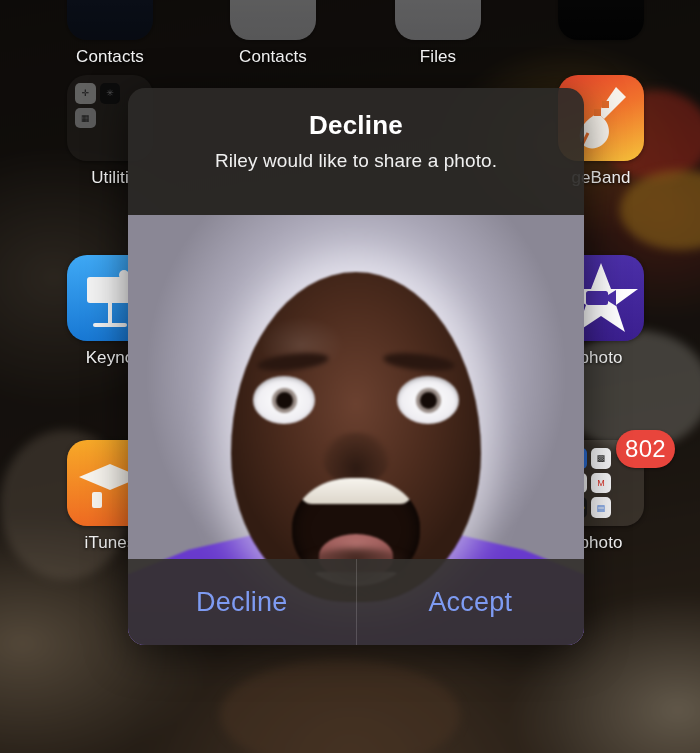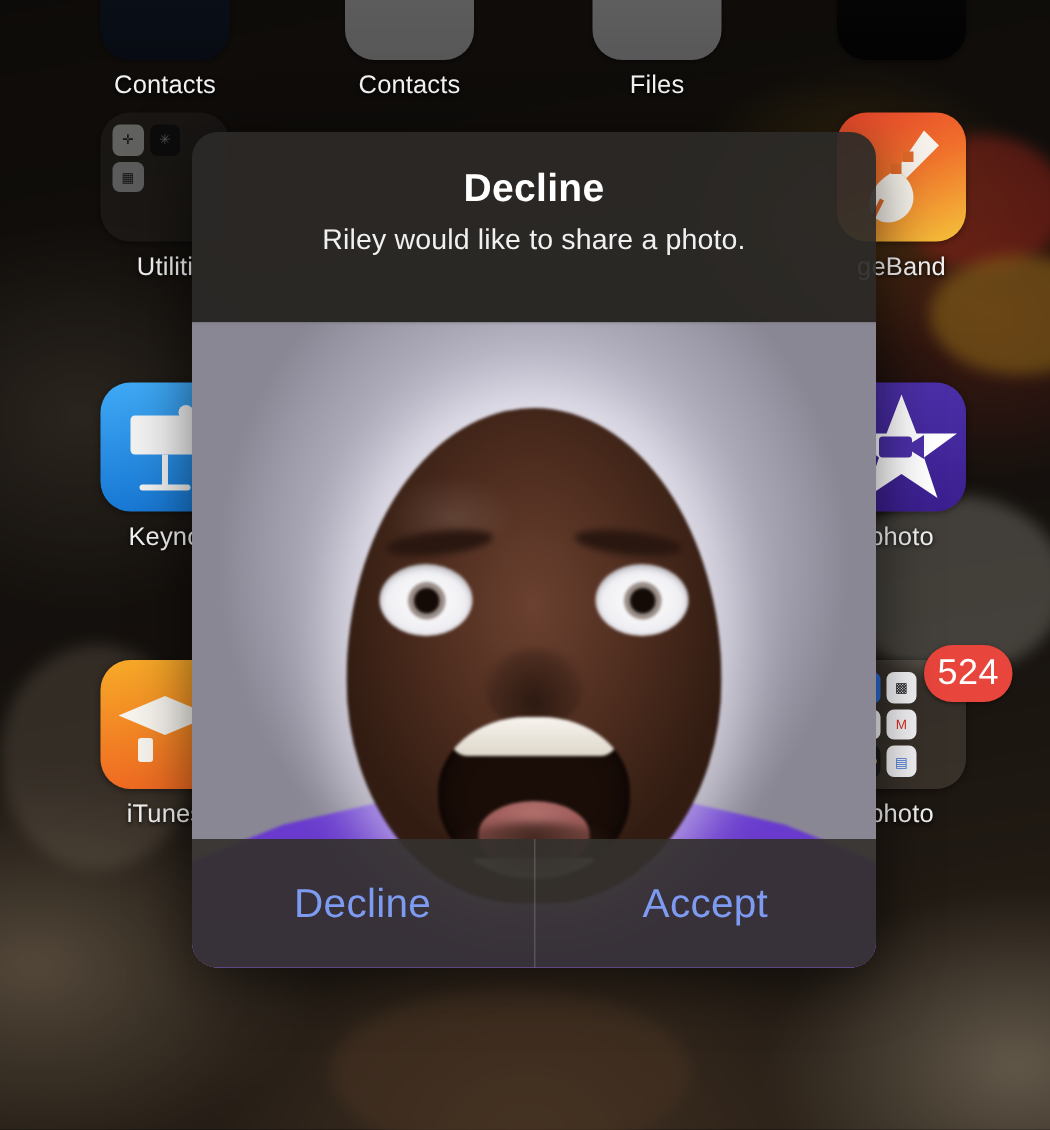--- a/index.html
+++ b/index.html
@@ -263,21 +263,21 @@
         <div class="mini" style="background:#2b6cd4;color:#fff">文</div>
         <div class="mini" style="background:#f4f4f6;color:#111">▩</div>
         <div class="mini" style="background:transparent"></div>
         <div class="mini" style="background:#f4f4f6;color:#e8342c">➤</div>
         <div class="mini" style="background:#f4f4f6;color:#d93025">M</div>
         <div class="mini" style="background:transparent"></div>
         <div class="mini" style="background:#1a1a1a;color:#f5c518;font-size:7px">IMDb</div>
         <div class="mini" style="background:#f4f4f6;color:#3b74d8">▤</div>
         <div class="mini" style="background:transparent"></div>
       </div>
-      <div class="badge">524</div>
+      <div class="badge">802</div>
       <div class="lbl">photo</div>
     </div>
 
   </div>
 
   <div class="dialog">
 
     <div class="dlg-head">
       <div class="dlg-title">Decline</div>
       <div class="dlg-sub">Riley would like to share a photo.</div>

